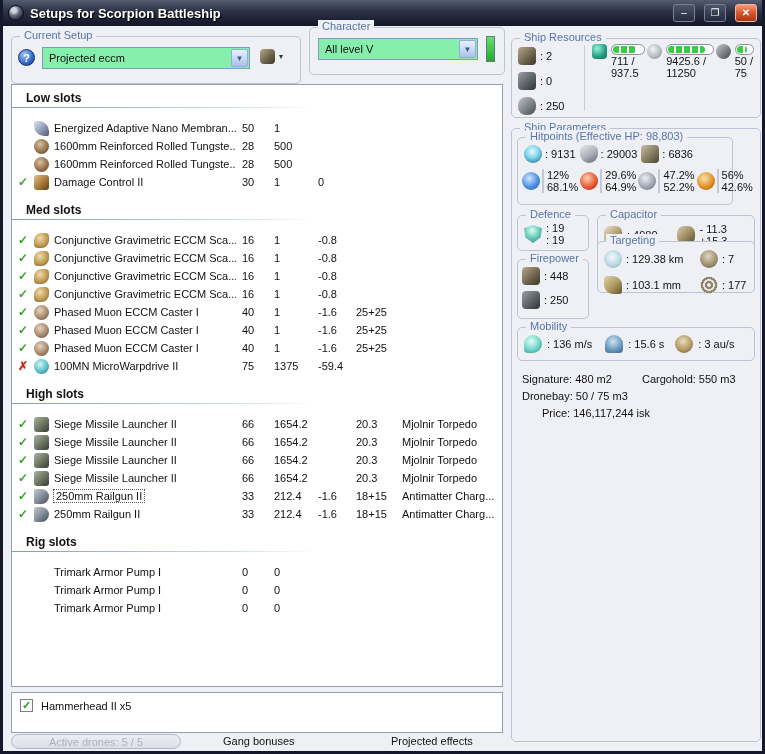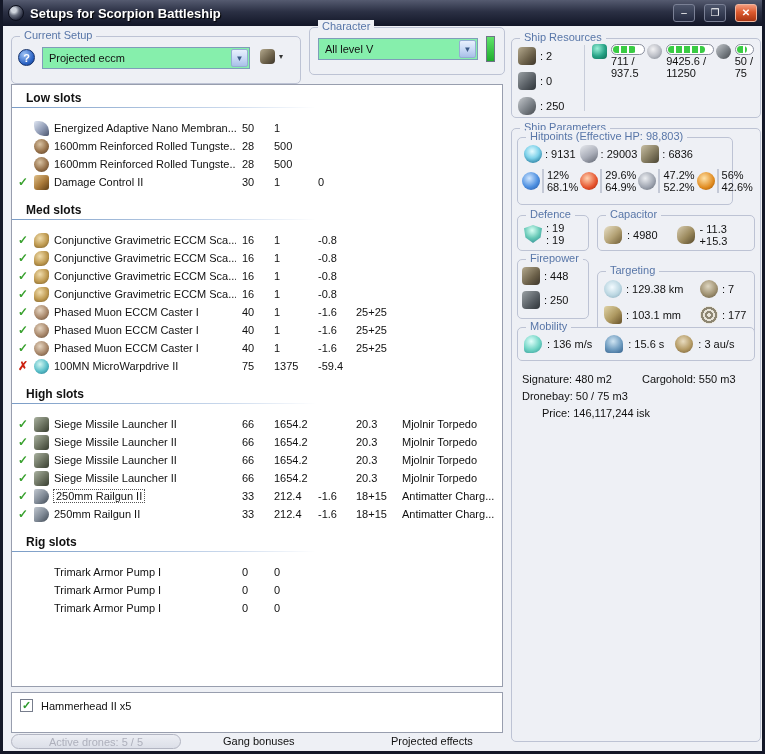--- a/index.html
+++ b/index.html
@@ -569,21 +569,21 @@
       <div style="display:flex; align-items:center; gap:4px; padding:7px 0 0 4px;">
         <span class="ico turret-i"></span>
         <span>: 448</span>
       </div>
       <div style="display:flex; align-items:center; gap:4px; padding:6px 0 0 4px;">
         <span class="ico launcher-i"></span>
         <span>: 250</span>
       </div>
     </div>
 
-    <div class="group" style="left:85px; top:142px; width:158px; height:72px;">
+    <div class="group" style="left:85px; top:112px; width:158px; height:52px;">
       <span class="glabel">Targeting</span>
       <div style="display:grid; grid-template-columns:96px 1fr; row-gap:8px; padding:8px 0 0 6px;">
         <div style="display:flex; align-items:center; gap:4px;">
           <span class="ico radar-i"></span>
           <span>: 129.38 km</span>
         </div>
         <div style="display:flex; align-items:center; gap:4px;">
           <span class="ico maxtgt-i"></span>
           <span>: 7</span>
         </div>

